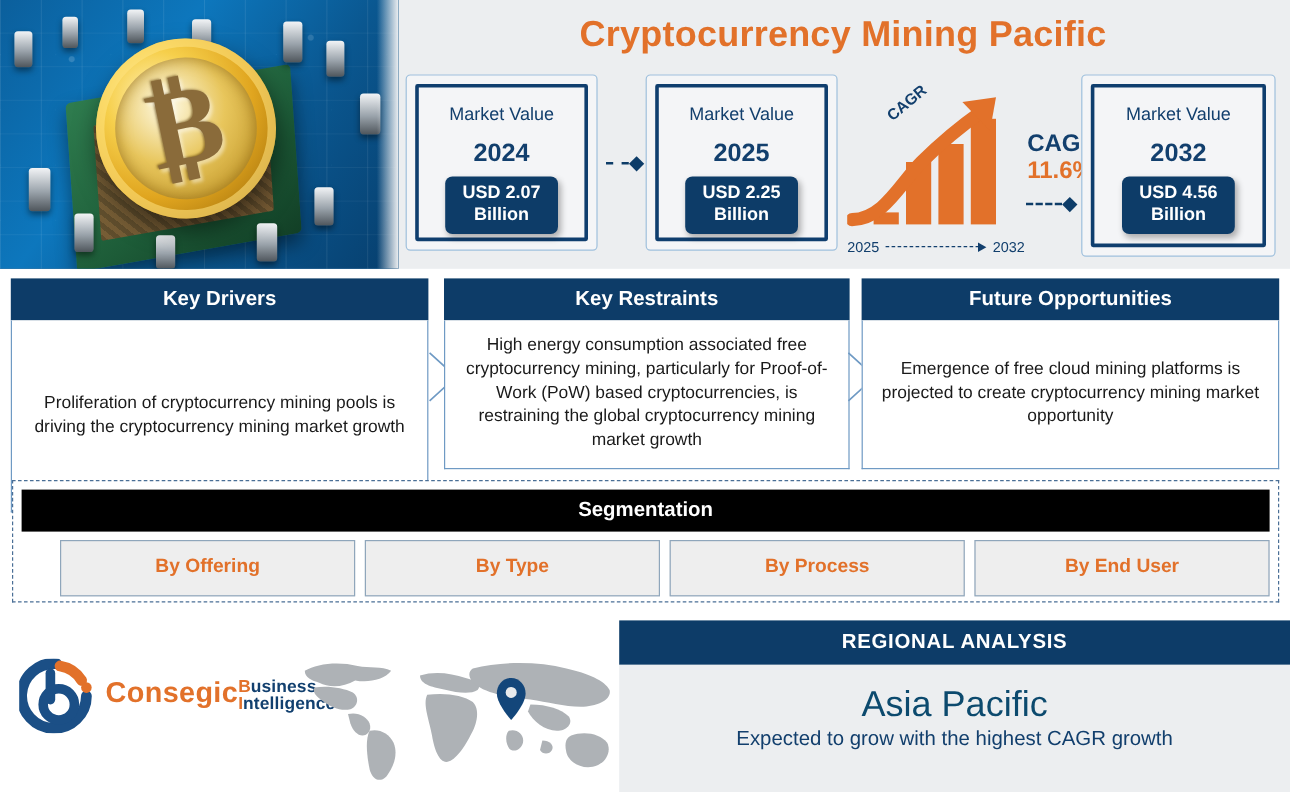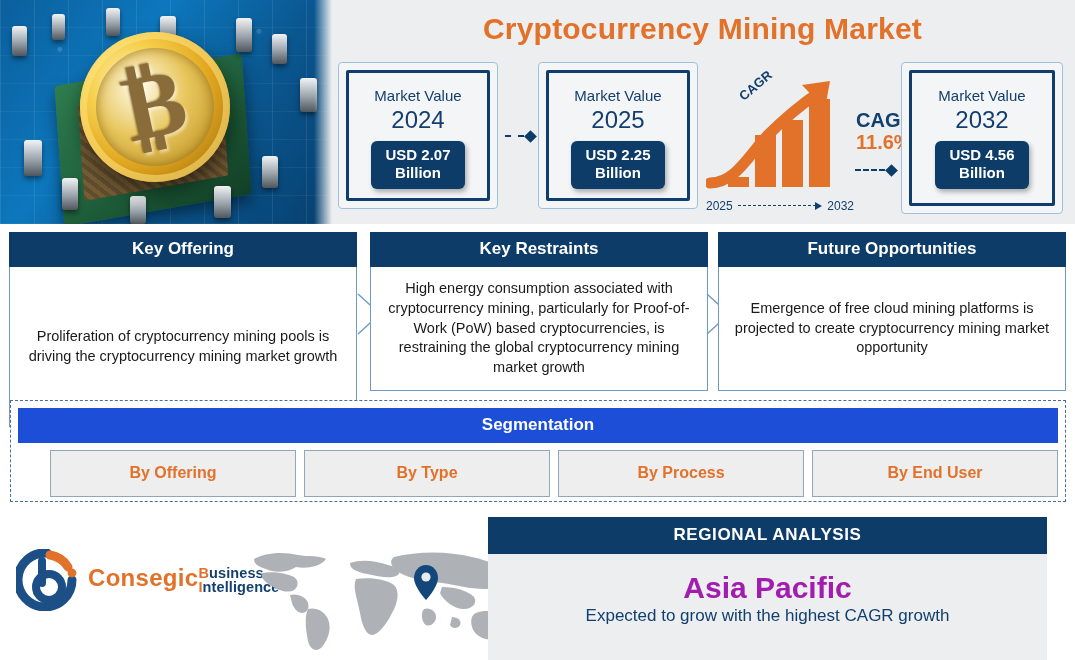--- a/index.html
+++ b/index.html
@@ -54,21 +54,21 @@
           background: linear-gradient(90deg, rgba(236,238,240,0), #eceef0); }
 
   .title { position: absolute; left: 340px; top: 12px; width: 725px; text-align: center;
            font-size: 30px; font-weight: bold; color: #e2712a; letter-spacing: .2px; }
 
   
   .vcard { position: absolute; background: #f4f5f7; border: 1.5px solid #9fc0dd; border-radius: 4px; }
   .vcard-in { position: absolute; inset: 7px; border: 3px solid #0f3e6e; border-radius: 2px;
               background: #f4f5f7; display: flex; flex-direction: column; align-items: center; }
   .vc-label { font-size: 15px; color: #123f6d; margin-top: 14px; line-height: 1.15; }
-  .vc-year  { font-size: 24px; color: #123f6d; font-weight: 400; line-height: 1.15; margin-top: 2px; }
+  .vc-year  { font-size: 21px; color: #123f6d; font-weight: 700; line-height: 1.15; margin-top: 12px; }
   .vc-pill { margin-top: 7px; background: #0d3c68; color: #ffffff; border-radius: 6px;
              padding: 5px 14px 7px; text-align: center; font-weight: bold; font-size: 15px; line-height: 1.2;
              box-shadow: 2px 3px 5px rgba(0,0,0,.30); }
   #card-2024 { left: 338px; top: 62px;  width: 160px; height: 147px; }
   #card-2025 { left: 538px; top: 62px;  width: 160px; height: 147px; }
   #card-2032 { left: 901px; top: 62px;  width: 162px; height: 152px; }
 
   .connector { position: absolute; height: 10px; display: flex; align-items: center; }
   .conn-line { height: 0; border-top: 2px dashed #0d3c68; flex: 1; }
   .conn-dot { width: 9px; height: 9px; background: #0d3c68; transform: rotate(45deg); margin-left: 2px; }
@@ -110,42 +110,42 @@
   #panel-drivers .panel-body { height: 160px; }
   #panel-restraints { left: 370px; top: 232px; width: 338px; }
   #panel-restraints .panel-body { height: 124px; }
   #panel-opportunities { left: 718px; top: 232px; width: 348px; }
   #panel-opportunities .panel-body { height: 124px; }
   .chev { position: absolute; width: 26px; height: 48px; }
 
   
   .seg-wrap { position: absolute; left: 10px; top: 400px; width: 1056px; height: 102px;
               border: 1.5px dashed #4a6f96; padding: 7px; background: #ffffff; }
-  .seg-head { background: #1d4ed8; color: #ffffff; font-weight: bold; font-size: 17px;
+  .seg-head { background: #000000; color: #ffffff; font-weight: bold; font-size: 17px;
               text-align: center; padding: 7px 0 8px; }
   .seg-row { display: flex; gap: 8px; margin-top: 7px; padding-left: 32px; }
   .seg-chip { flex: 1; background: #eeeeee; border: 1px solid #8fa6bb; text-align: center;
               color: #e2712a; font-weight: bold; font-size: 16px; padding: 13px 0 14px; }
 
   
   .logo { position: absolute; left: 16px; top: 548px; width: 230px; height: 64px; display: flex;
           align-items: center; gap: 10px; }
   .logo-mark { position: relative; width: 62px; height: 62px; flex: none; }
   .logo-text { display: flex; flex-direction: row; line-height: 1; }
   .logo-name { font-size: 24px; font-weight: bold; color: #e2712a; letter-spacing: .3px; }
   .logo-sub { font-size: 14.5px; font-weight: bold; color: #12406f; letter-spacing: .1px; margin-top: 0; }
   .logo-sub .hl { color: #e2712a; }
 
   .map { position: absolute; left: 246px; top: 543px; width: 272px; height: 112px; }
 
-  .region { position: absolute; left: 488px; top: 517px; width: 559px; height: 118px; }
+  .region { position: absolute; left: 516px; top: 517px; width: 559px; height: 118px; }
   .region-head { background: #0d3c68; color: #ffffff; font-weight: bold; font-size: 17px;
                  letter-spacing: .6px; text-align: center; padding: 8px 0 9px; }
   .region-body { background: #eceef0; height: 110px; text-align: center; padding-top: 17px; }
-  .region-name { font-size: 30px; font-weight: bold; color: #a21caf; }
+  .region-name { font-size: 30px; font-weight: normal; color: #0c4a6e; }
   .region-note { font-size: 17px; color: #123f6d; margin-top: 1px; }
 </style>
 </head>
 <body>
 
 <div class="stage">
 
   <div class="hero">
     <div class="hero-bg"></div>
 
@@ -167,21 +167,21 @@
       <div class="cap" style="left:130px; top:196px; width:16px; height:28px;"></div>
       <div class="cap" style="left:214px; top:186px; width:17px; height:32px;"></div>
       <div class="cap" style="left:262px; top:156px; width:16px; height:32px;"></div>
       <div class="coin">
         <div class="coin-inner"></div>
         <div class="coin-b">₿</div>
       </div>
       <div class="photo-fade"></div>
     </div>
 
-    <div class="title">Cryptocurrency Mining Market</div>
+    <div class="title">Cryptocurrency Mining Pacific</div>
 
     <div class="vcard" id="card-2024">
       <div class="vcard-in">
         <div class="vc-label">Market Value</div>
         <div class="vc-year">2024</div>
         <div class="vc-pill">
           <div>USD 2.07</div>
           <div>Billion</div>
         </div>
       </div>
@@ -238,31 +238,31 @@
         <div class="vc-year">2032</div>
         <div class="vc-pill">
           <div>USD 4.56</div>
           <div>Billion</div>
         </div>
       </div>
     </div>
   </div>
 
   <div class="panel" id="panel-drivers">
-    <div class="panel-head">Key Offering</div>
+    <div class="panel-head">Key Drivers</div>
     <div class="panel-body">Proliferation of cryptocurrency mining pools is driving the cryptocurrency mining market growth</div>
   </div>
 
   <svg class="chev" style="left:356px; top:290px;" viewBox="0 0 26 48">
     <path d="M2 4 L24 24 L2 44" fill="none" stroke="#6f9ac4" stroke-width="1.4"></path>
   </svg>
 
   <div class="panel" id="panel-restraints">
     <div class="panel-head">Key Restraints</div>
-    <div class="panel-body">High energy consumption associated with cryptocurrency mining, particularly for Proof-of-Work (PoW) based cryptocurrencies, is restraining the global cryptocurrency mining market growth</div>
+    <div class="panel-body">High energy consumption associated free cryptocurrency mining, particularly for Proof-of-Work (PoW) based cryptocurrencies, is restraining the global cryptocurrency mining market growth</div>
   </div>
 
   <svg class="chev" style="left:705px; top:290px;" viewBox="0 0 26 48">
     <path d="M2 4 L24 24 L2 44" fill="none" stroke="#6f9ac4" stroke-width="1.4"></path>
   </svg>
 
   <div class="panel" id="panel-opportunities">
     <div class="panel-head">Future Opportunities</div>
     <div class="panel-body">Emergence of free cloud mining platforms is projected to create cryptocurrency mining market opportunity</div>
   </div>

